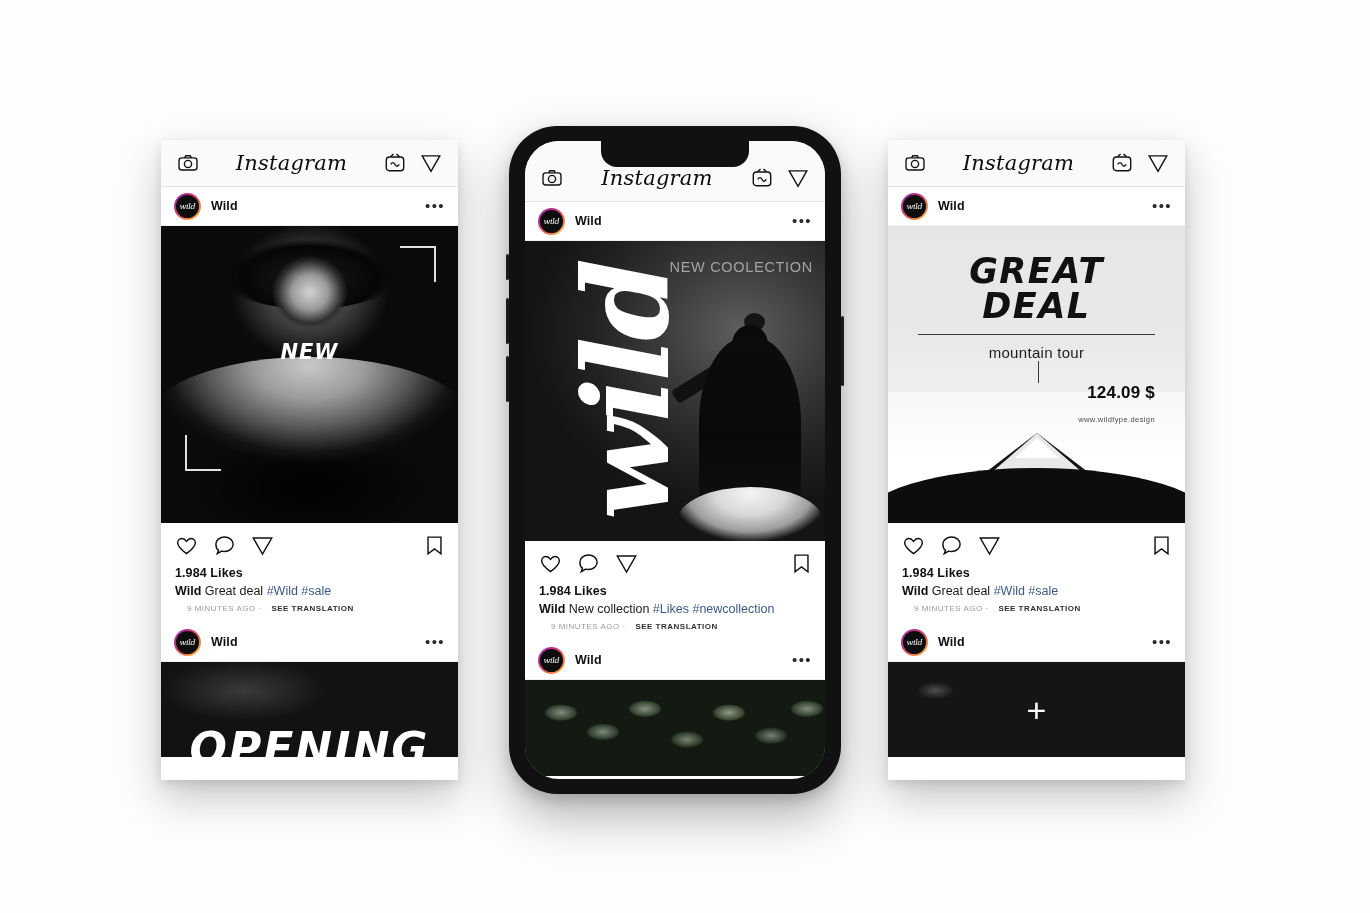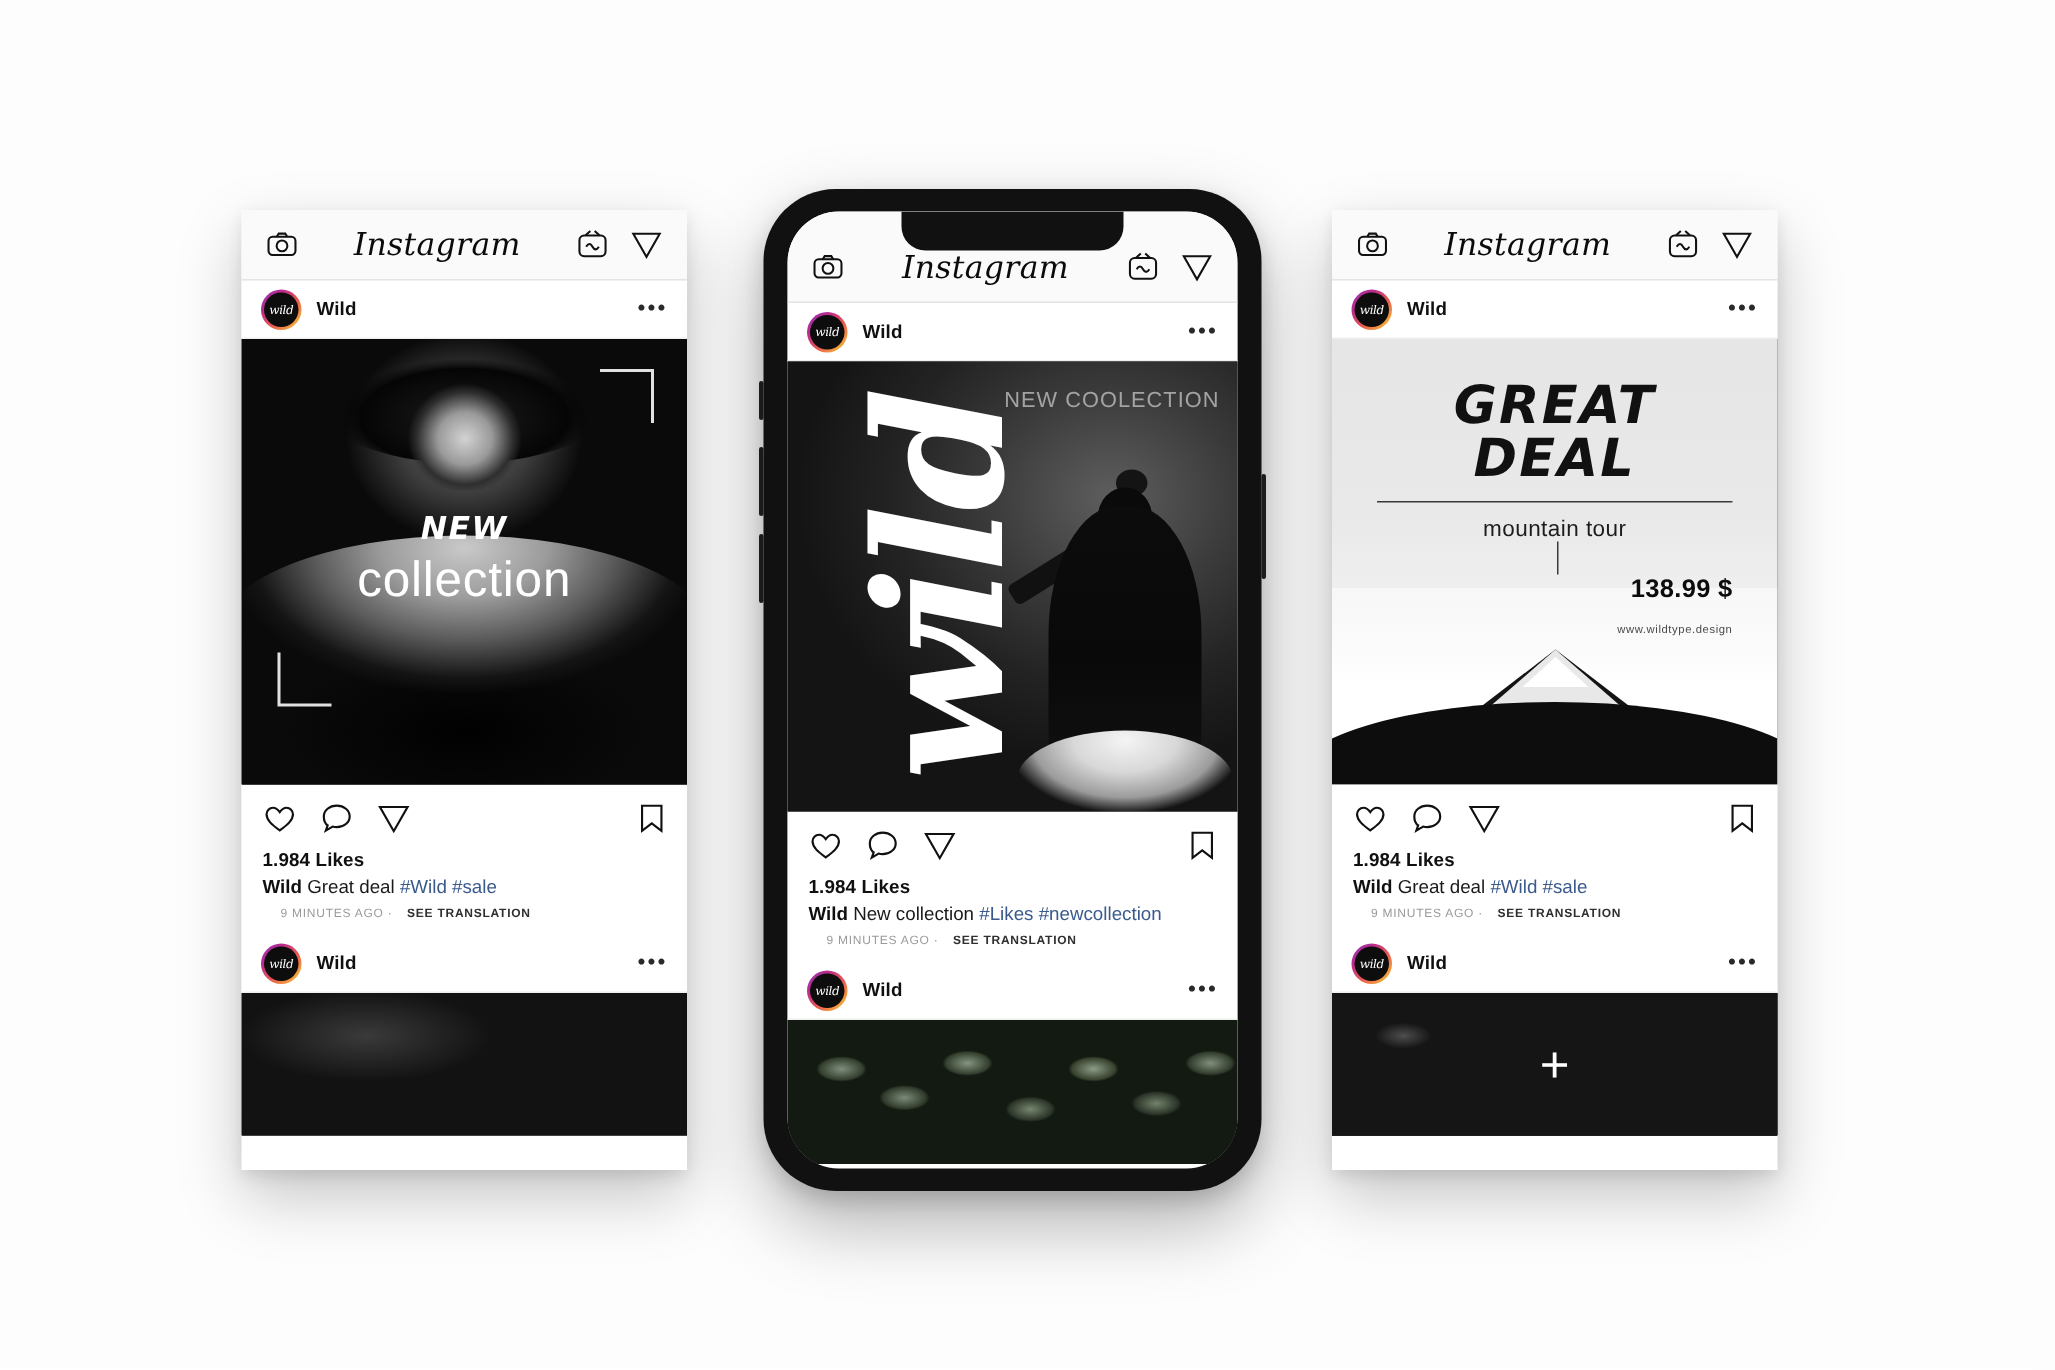--- a/index.html
+++ b/index.html
@@ -528,21 +528,20 @@
 
     <div class="media">
       <div class="m-neck"></div>
       <div class="m-hat"></div>
       <div class="m-chin"></div>
       <div class="m-shoulders"></div>
       <div class="bracket tr"></div>
       <div class="bracket bl"></div>
       <div class="ov-center">
         <div class="ov-new">NEW</div>
-        <div class="ov-collection">collection</div>
       </div>
     </div>
 
     <div class="actions">
       <svg class="act-ico" viewBox="0 0 24 24" fill="none" stroke="#111" stroke-width="1.5">
         <path d="M12 20.5C6.5 16.4 2.8 13.3 2.8 9.3c0-2.6 2-4.6 4.5-4.6 1.7 0 3.2.9 4.7 3 1.5-2.1 3-3 4.7-3 2.5 0 4.5 2 4.5 4.6 0 4-3.7 7.1-9.2 11.2z"></path>
       </svg>
       <svg class="act-ico" viewBox="0 0 24 24" fill="none" stroke="#111" stroke-width="1.5">
         <path d="M12 3.2c5 0 9 3.3 9 7.5s-4 7.5-9 7.5c-1 0-2-.1-2.9-.4L4.4 20.6l1.3-3.7C3.6 15.5 3 13.4 3 10.7 3 6.5 7 3.2 12 3.2z"></path>
       </svg>
@@ -572,20 +571,21 @@
       <div class="avatar">
         <div class="avatar-inner">wild</div>
       </div>
       <div class="uname">Wild</div>
       <div class="dots">•••</div>
     </div>
 
     <div class="teaser-block">
       <div class="teaser-media">
         <div class="tex-opening"></div>
+        <div class="opening-word">OPENING</div>
       </div>
     </div>
   </div>
 
   <div class="device">
     <div class="side-btn mute"></div>
     <div class="side-btn volup"></div>
     <div class="side-btn voldn"></div>
     <div class="side-btn power"></div>
 
@@ -707,21 +707,21 @@
         <div class="mtn-peak"></div>
         <div class="mtn-snow"></div>
         <div class="mtn-base"></div>
       </div>
       <div class="deal-box">
         <div class="deal-title">GREAT DEAL</div>
         <div class="deal-rule"></div>
         <div class="deal-row">
           <div class="deal-sub">mountain tour</div>
           <div class="deal-div"></div>
-          <div class="deal-price">138.99 $</div>
+          <div class="deal-price">124.09 $</div>
         </div>
         <div class="deal-url">www.wildtype.design</div>
       </div>
     </div>
 
     <div class="actions">
       <svg class="act-ico" viewBox="0 0 24 24" fill="none" stroke="#111" stroke-width="1.5">
         <path d="M12 20.5C6.5 16.4 2.8 13.3 2.8 9.3c0-2.6 2-4.6 4.5-4.6 1.7 0 3.2.9 4.7 3 1.5-2.1 3-3 4.7-3 2.5 0 4.5 2 4.5 4.6 0 4-3.7 7.1-9.2 11.2z"></path>
       </svg>
       <svg class="act-ico" viewBox="0 0 24 24" fill="none" stroke="#111" stroke-width="1.5">

